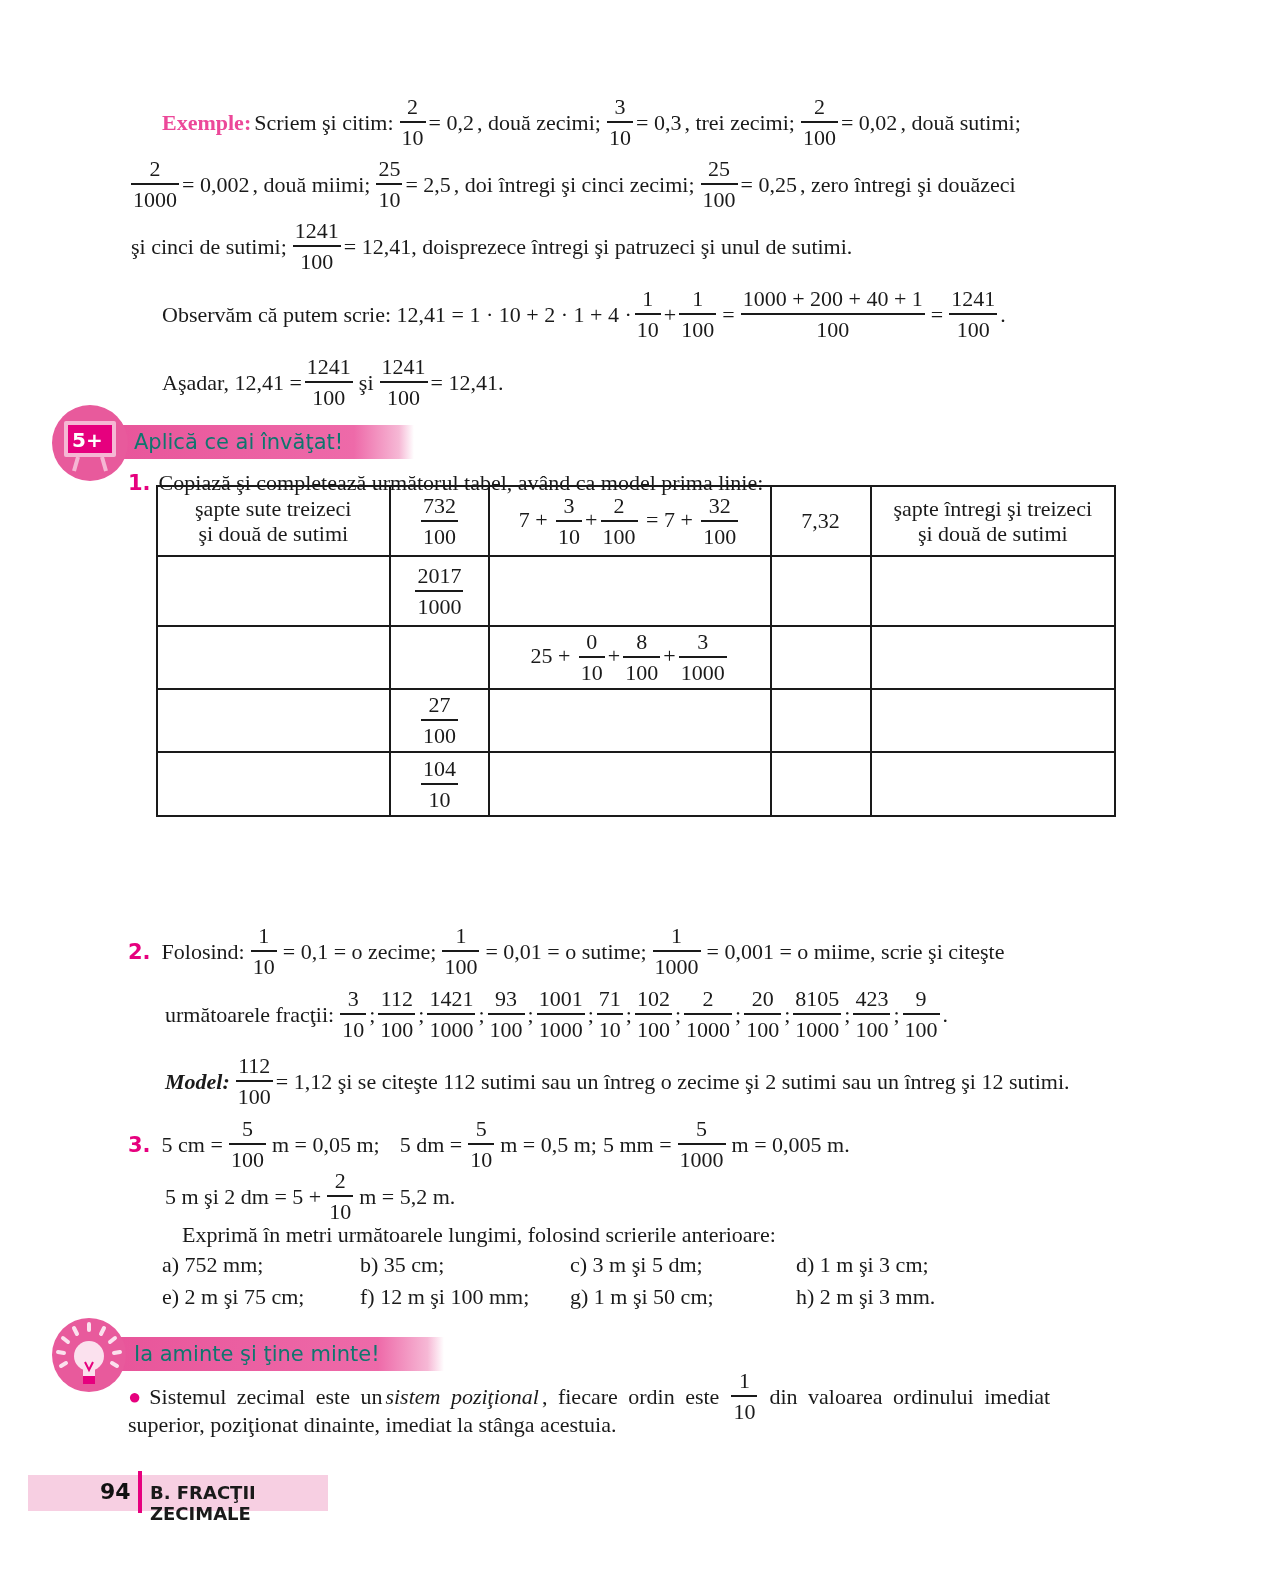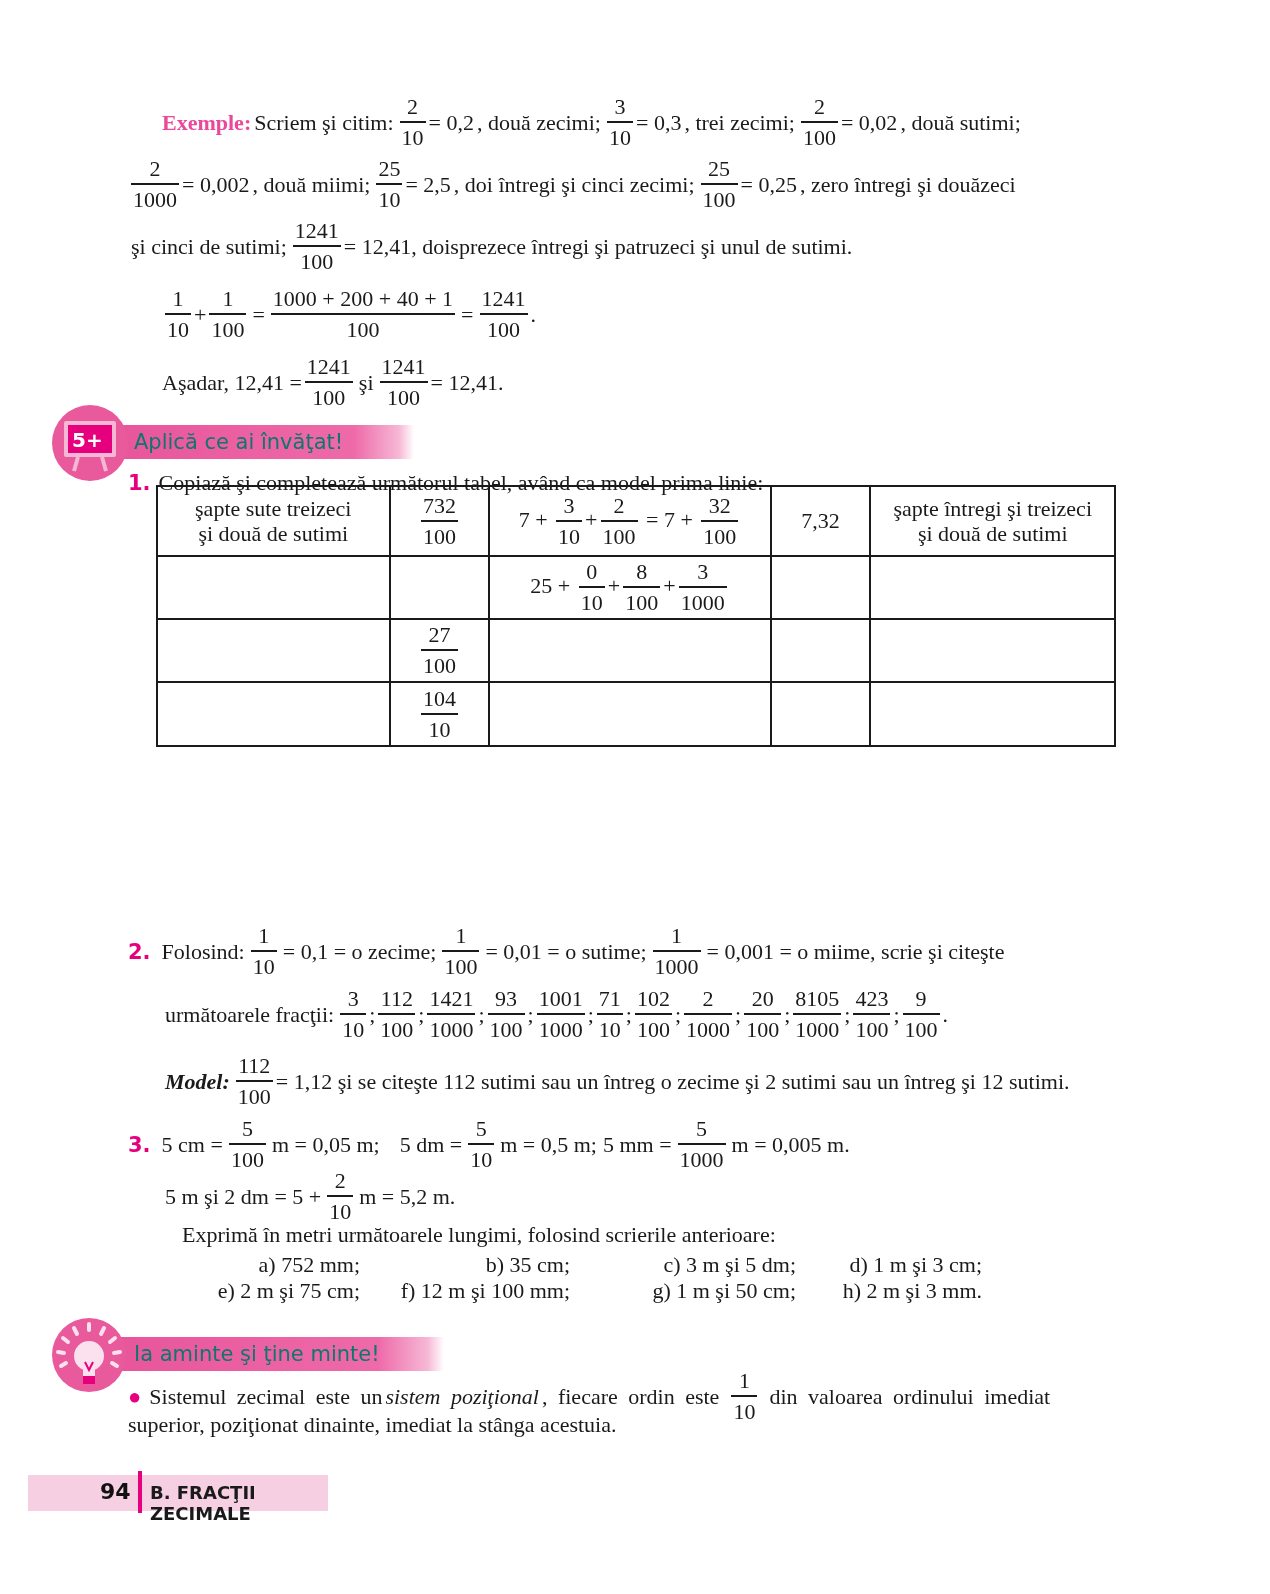--- a/index.html
+++ b/index.html
@@ -86,20 +86,21 @@
   <span class="t">şi cinci de sutimi;</span>
   <span class="frac">
       <span class="num">1241</span>
       <span class="den">100</span>
     </span>
   <span>= 12,41</span>
     <span>, doisprezece întregi şi patruzeci şi unul de sutimi.</span>
 </div>
 
 <div class="line" style="left:162px; top:288px;">
+  <span>Observăm că putem scrie: 12,41 = 1 · 10 + 2 · 1 + 4 ·</span>
   <span class="frac">
       <span class="num">1</span>
       <span class="den">10</span>
     </span>
   <span>+</span>
   <span class="frac">
       <span class="num">1</span>
       <span class="den">100</span>
     </span>
   <span class="t">=</span>
@@ -174,20 +175,30 @@
           </span>
       <span>= 7 +</span>
       <span class="frac">
             <span class="num">32</span>
             <span class="den">100</span>
           </span>
     </td>
     <td>7,32</td>
     <td><span>şapte întregi şi treizeci</span><br><span>şi două de sutimi</span></td>
   </tr>
+  <tr style="height:70px;">
+    <td></td>
+    <td><span class="frac">
+            <span class="num">2017</span>
+            <span class="den">1000</span>
+          </span></td>
+    <td></td>
+        <td></td>
+        <td></td>
+  </tr>
   <tr style="height:63px;">
     <td></td>
         <td></td>
     <td>
       <span>25 +</span>
       <span class="frac">
             <span class="num">0</span>
             <span class="den">10</span>
           </span>+<span class="frac">
             <span class="num">8</span>
@@ -345,21 +356,21 @@
   <span class="t">5 m şi 2 dm = 5 +</span>
   <span class="frac">
       <span class="num">2</span>
       <span class="den">10</span>
     </span>
   <span class="t">m = 5,2 m.</span>
 </div>
 
 <div class="abs" style="left:162px; top:1222px;margin-left:20px;">Exprimă în metri următoarele lungimi, folosind scrierile anterioare:</div>
 
-<div class="abs" style="left:162px; top:1252px; width:820px; display:grid; grid-template-columns:198px 210px 226px 186px; text-align:right;">
+<div class="abs" style="left:162px; top:1252px; width:820px; display:grid; grid-template-columns:198px 210px 226px 186px; row-gap:6px;">
   <span>a) 752 mm;</span>
   <span>b) 35 cm;</span>
   <span>c) 3 m şi 5 dm;</span>
   <span>d) 1 m şi 3 cm;</span>
   <span>e) 2 m şi 75 cm;</span>
   <span>f) 12 m şi 100 mm;</span>
   <span>g) 1 m şi 50 cm;</span>
   <span>h) 2 m şi 3 mm.</span>
 </div>
 

